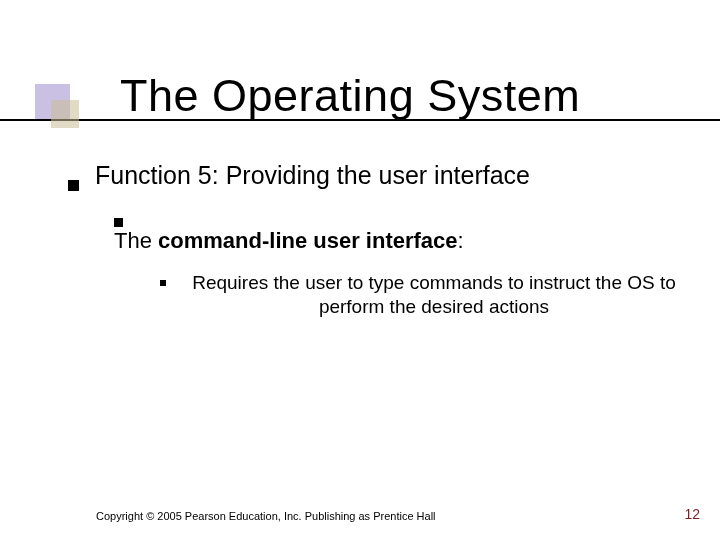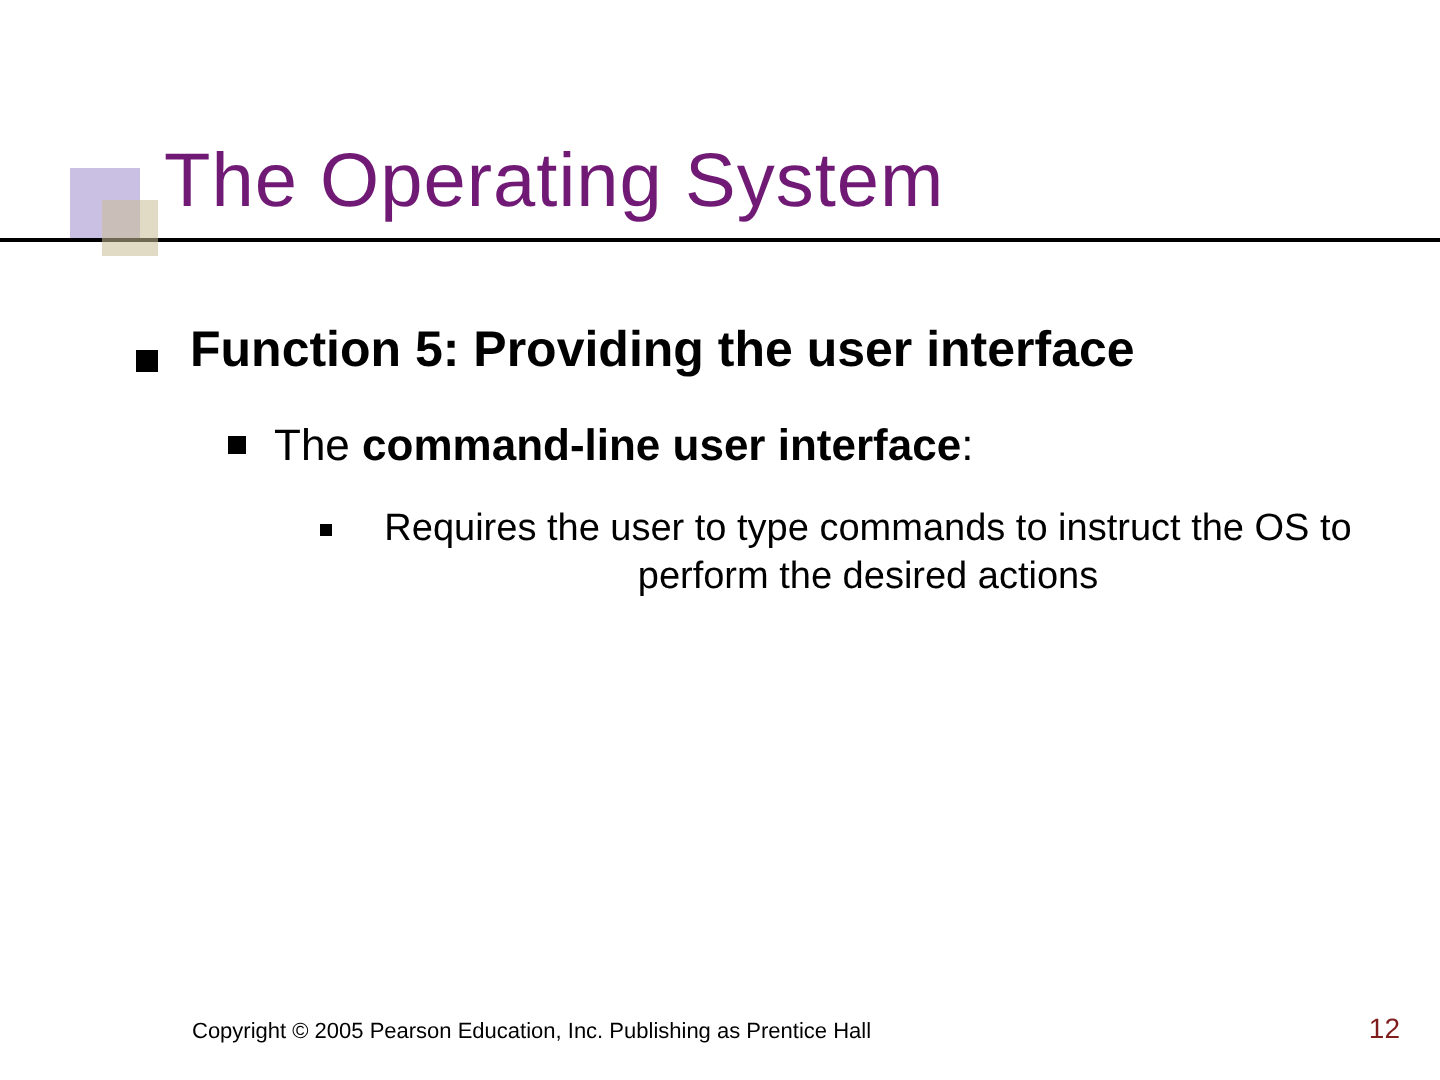--- a/index.html
+++ b/index.html
@@ -31,23 +31,23 @@
     left: 51px;
     top: 30px;
     width: 28px;
     height: 28px;
     background: rgba(200, 190, 150, 0.55);
     z-index: 2;
   }
   .title-text {
     position: relative;
     z-index: 3;
-    font-size: 38px;
-    color: #701a75;
-    padding-left: 82px;
+    font-size: 45px;
+    color: #000000;
+    padding-left: 120px;
     font-weight: normal;
     letter-spacing: 0.5px;
   }
   .underline {
     position: absolute;
     left: 0;
     top: 49px;
     width: 720px;
     height: 2px;
     background: #000000;
@@ -55,23 +55,22 @@
   }
   .content {
     position: absolute;
     top: 160px;
     left: 68px;
     right: 30px;
     color: #000000;
   }
   .lvl1 {
     display: flex;
-    align-items: center;
+    align-items: flex-end;
     margin-bottom: 18px;
-    font-weight: bold;
   }
   .bullet-sq {
     display: inline-block;
     background: #000000;
     flex-shrink: 0;
   }
   .lvl1 .bullet-sq {
     width: 11px;
     height: 11px;
     margin-top: 10px;
@@ -79,20 +78,21 @@
   }
   .lvl1-text {
     font-size: 25px;
     line-height: 1.25;
   }
   .lvl2 {
     display: flex;
     align-items: flex-start;
     margin-left: 46px;
     margin-bottom: 16px;
+    flex-direction: column;
   }
   .lvl2 .bullet-sq {
     width: 9px;
     height: 9px;
     margin-top: 9px;
     margin-right: 14px;
   }
   .lvl2-text {
     font-size: 22px;
     line-height: 1.25;

